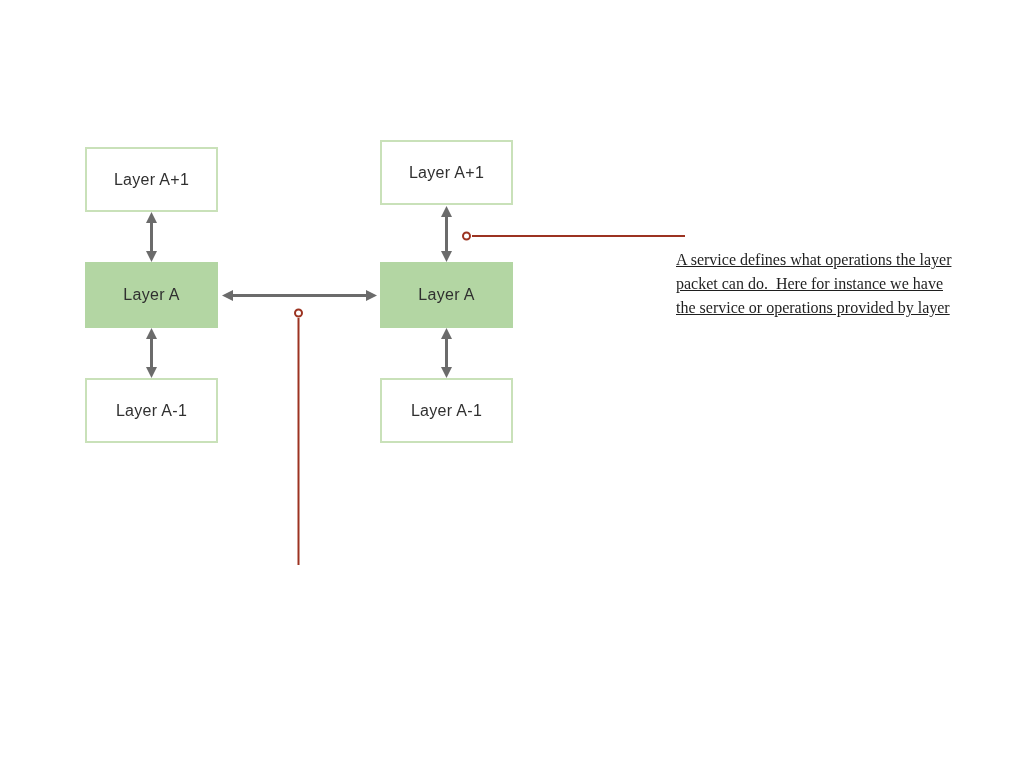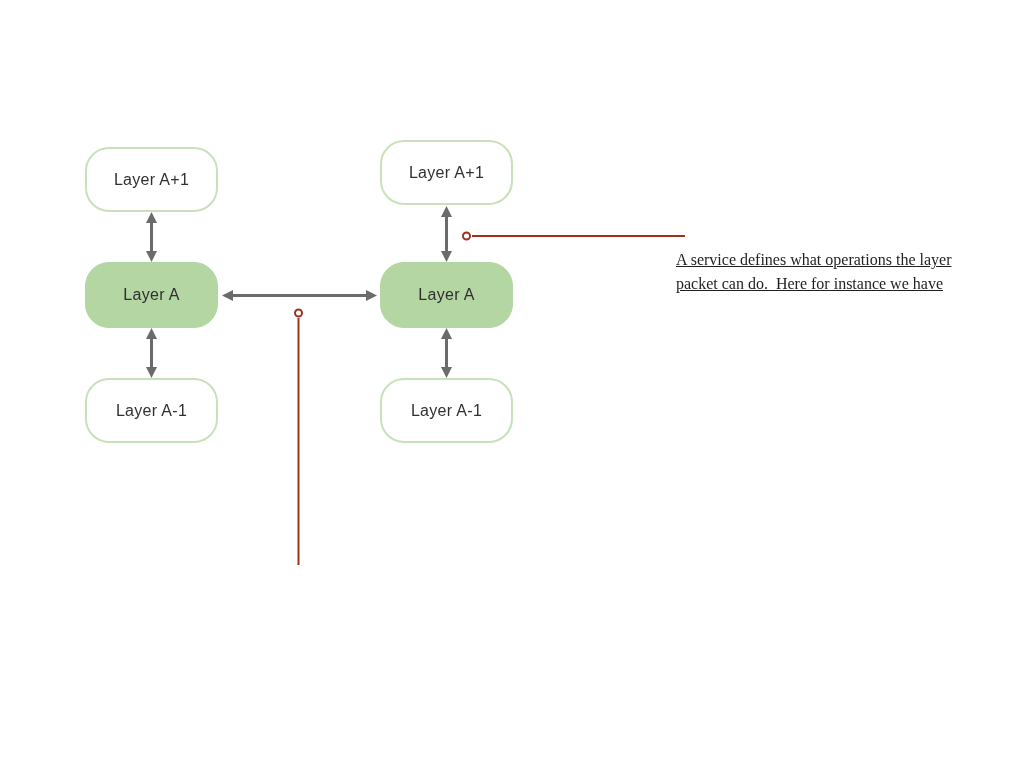--- a/index.html
+++ b/index.html
@@ -18,21 +18,20 @@
   }
   .box {
     position: absolute;
     box-sizing: border-box;
     display: flex;
     align-items: center;
     justify-content: center;
     font-size: 16px;
     letter-spacing: 0.3px;
     color: var(--label-text, #303030);
-    border-radius: 24px;
   }
   .box.outline {
     background: #ffffff;
     border: 2px solid var(--box-border-green, #c9e1b9);
   }
   .box.filled {
     background: var(--box-fill-green, #b3d6a3);
     border: 1px solid var(--box-fill-green, #b3d6a3);
   }
   .col-left  { left: 85px;  width: 133px; }
@@ -114,18 +113,19 @@
   <div class="box filled col-right" style="top:262px; height:66px;">
     <span>Layer A</span>
   </div>
   <div class="box outline col-right" style="top:378px; height:65px;">
     <span>Layer A-1</span>
   </div>
 
   <div class="note" style="left:676px; top:248px;">
     <div class="line">A service defines what operations the layer</div>
     <div class="line">packet can do.  Here for instance we have</div>
+    <div class="line">the service or operations provided by layer</div>
   </div>
 
   <div class="note" style="left:317px; top:549px;">
   </div>
 
 </div>
 
 </body></html>

